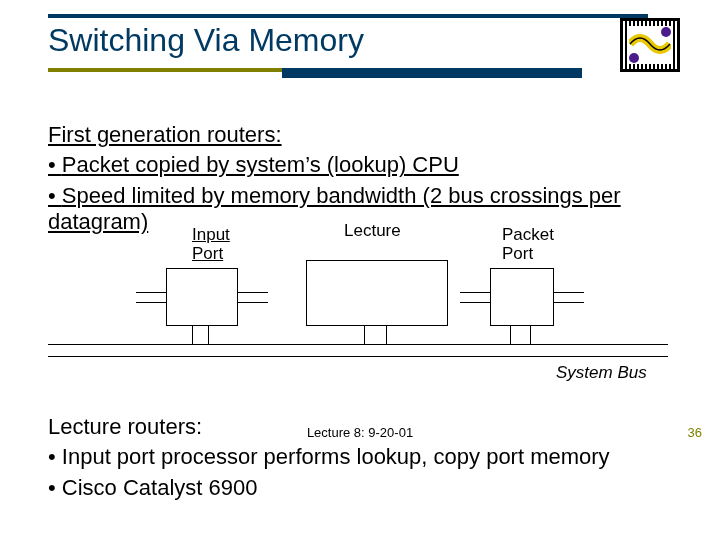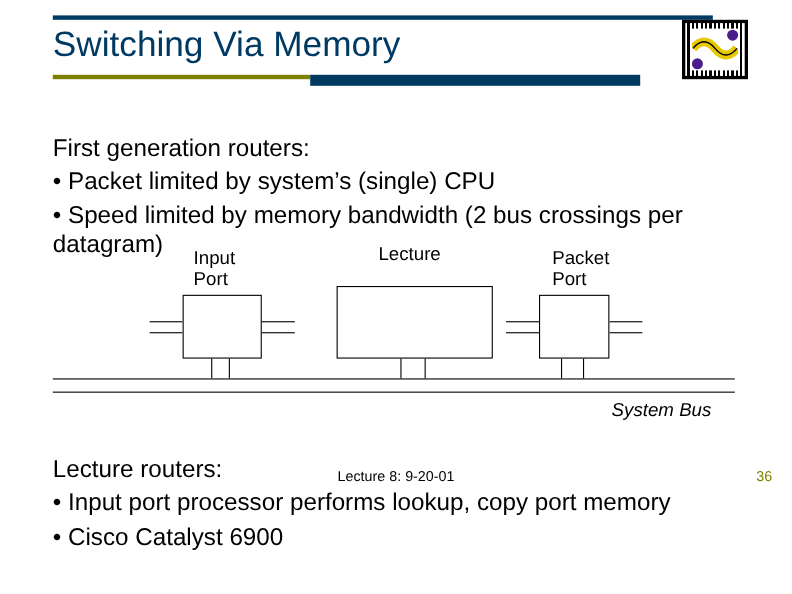--- a/index.html
+++ b/index.html
@@ -14,33 +14,33 @@
 
   
   .corner { position: absolute; right: 40px; top: 18px; width: 60px; height: 54px; }
   .corner-outer { position: absolute; inset: 0; background: #000; }
   .corner-stripe { position: absolute; left: 3px; top: 3px; right: 3px; bottom: 3px;
     background: repeating-linear-gradient(90deg,#fff 0 2px,#000 2px 4px); }
   .corner-inner { position: absolute; left: 9px; top: 8px; right: 9px; bottom: 8px; background: #fff; }
   .corner-svg { position: absolute; left: 9px; top: 8px; width: 42px; height: 38px; }
 
   
-  .body1 { position: absolute; left: 48px; top: 122px; width: 620px; font-size: 22px; line-height: 1.2; }
+  .body1 { position: absolute; left: 48px; top: 122px; width: 620px; font-size: 22px; line-height: 1.2; text-decoration: underline; }
   .body1 .bullet { margin-top: 4px; }
   .body2 { position: absolute; left: 48px; top: 414px; width: 620px; font-size: 22px; line-height: 1.2; }
   .body2 .bullet { margin-top: 4px; }
 
   
   .diagram { position: absolute; left: 48px; top: 230px; width: 620px; height: 170px; }
   .box { position: absolute; border: 1.5px solid #000; background: #fff; }
   .box-input  { left: 118px; top: 38px; width: 72px; height: 58px; }
   .box-memory { left: 258px; top: 30px; width: 142px; height: 66px; }
   .box-output { left: 442px; top: 38px; width: 64px; height: 58px; }
   .lbl { position: absolute; font-size: 17px; line-height: 1.1; }
-  .lbl-input  { left: 128px; top: -4px; }
+  .lbl-input  { left: 144px; top: -4px; text-decoration: underline; }
   .lbl-memory { left: 296px; top: -8px; }
   .lbl-output { left: 454px; top: -4px; }
   .lbl-bus    { left: 508px; top: 134px; font-style: italic; }
 
   
   .bus-top { position: absolute; left: 0; top: 114px; width: 620px; height: 1px; background: #000; }
   .bus-bot { position: absolute; left: 0; top: 126px; width: 620px; height: 1px; background: #000; }
 
   
   .v { position: absolute; width: 1px; height: 18px; background: #000; }
@@ -70,21 +70,21 @@
     <svg class="corner-svg" viewBox="0 0 42 38">
       <path d="M1 18 Q11 6 21 18 Q31 30 41 18" stroke="#e8c800" stroke-width="8" fill="none"></path>
       <path d="M1 18 Q11 6 21 18 Q31 30 41 18" stroke="#000" stroke-width="1.3" fill="none"></path>
       <ellipse cx="5" cy="32" rx="5" ry="5" fill="#4a1d8a"></ellipse>
       <ellipse cx="37" cy="6" rx="5" ry="5" fill="#4a1d8a"></ellipse>
     </svg>
   </div>
 
   <div class="body1">
     <div>First generation routers:</div>
-    <div class="bullet">•&nbsp;<span>Packet limited by system’s (single) CPU</span></div>
+    <div class="bullet">•&nbsp;<span>Packet copied by system’s (lookup) CPU</span></div>
     <div class="bullet">•&nbsp;<span>Speed limited by memory bandwidth (2 bus crossings per datagram)</span></div>
   </div>
 
   <div class="diagram">
     <div class="lbl lbl-input" style="white-space:pre;">Input
 Port</div>
     <div class="lbl lbl-memory">Lecture</div>
     <div class="lbl lbl-output" style="white-space:pre;">Packet
 Port</div>
 

